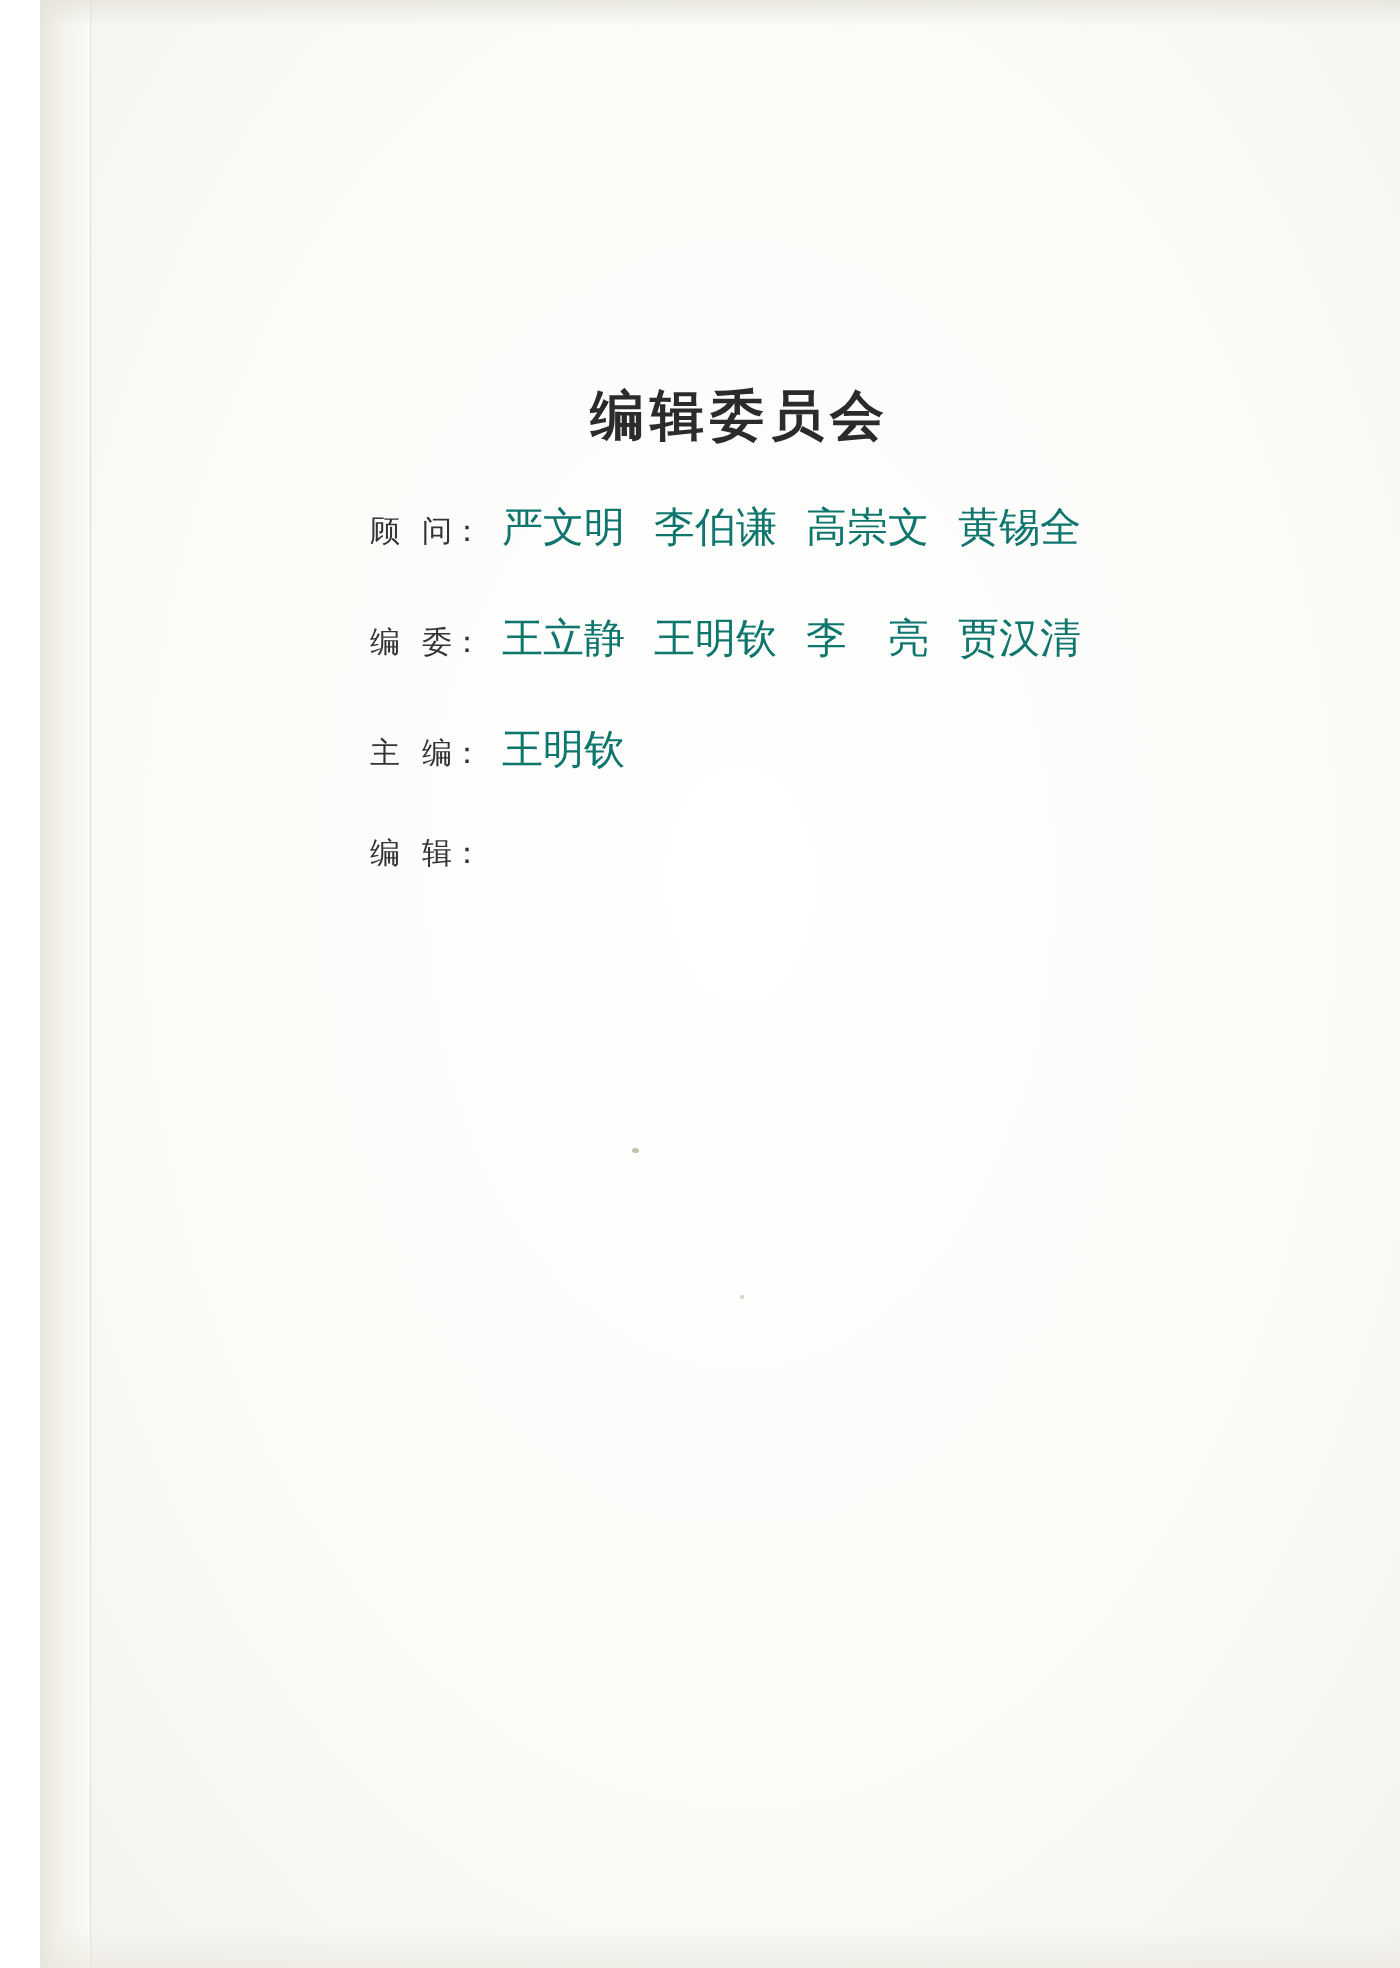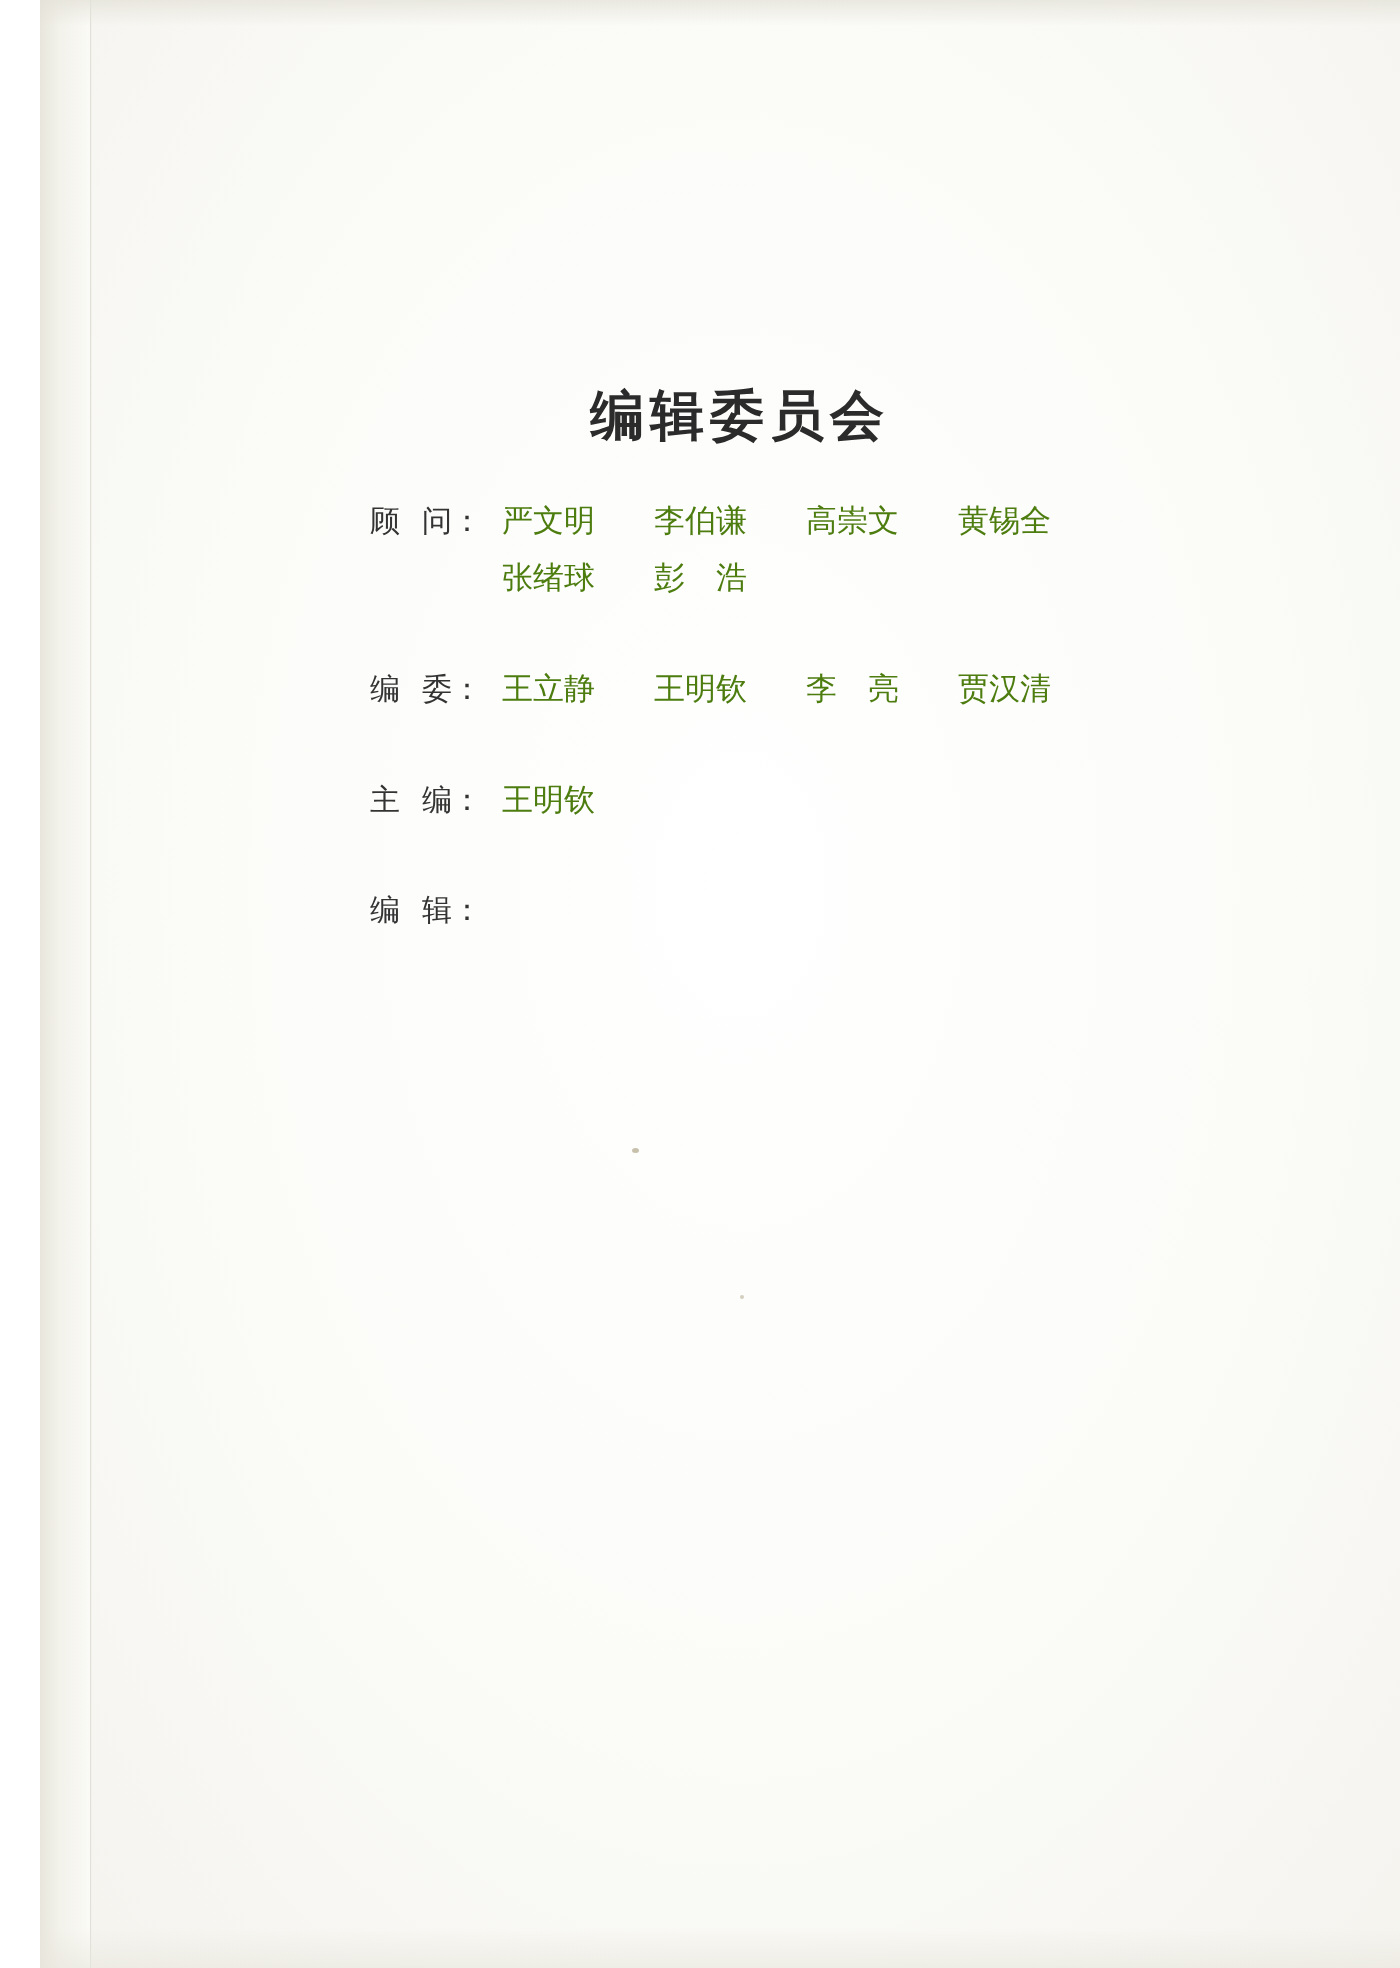--- a/index.html
+++ b/index.html
@@ -110,22 +110,22 @@
     width: 22px;
   }
 
   .names {
     display: flex;
     flex: 1 1 auto;
   }
   .name {
     width: 152px;
     flex: 0 0 152px;
-    font-size: 31px;
-    color: #4d7c0f;
+    font-size: 41px;
+    color: #0f766e;
     white-space: nowrap;
     font-family: Liberation Sans, sans-serif;
   }
 
   .speck {
     position: absolute;
     background: #cfc9b5;
     border-radius: 50%;
     opacity: 0.8;
   }
@@ -148,27 +148,20 @@
         <div class="group">
           <div class="row">
             <div class="label"><span>顾</span><span class="sp"></span><span>问</span><span>：</span></div>
             <div class="names">
               <div class="name">严文明</div>
               <div class="name">李伯谦</div>
               <div class="name">高崇文</div>
               <div class="name">黄锡全</div>
             </div>
           </div>
-          <div class="row">
-            <div class="label"></div>
-            <div class="names">
-              <div class="name">张绪球</div>
-              <div class="name">彭　浩</div>
-            </div>
-          </div>
         </div>
         <div class="group">
           <div class="row">
             <div class="label"><span>编</span><span class="sp"></span><span>委</span><span>：</span></div>
             <div class="names">
               <div class="name">王立静</div>
               <div class="name">王明钦</div>
               <div class="name">李　亮</div>
               <div class="name">贾汉清</div>
             </div>

